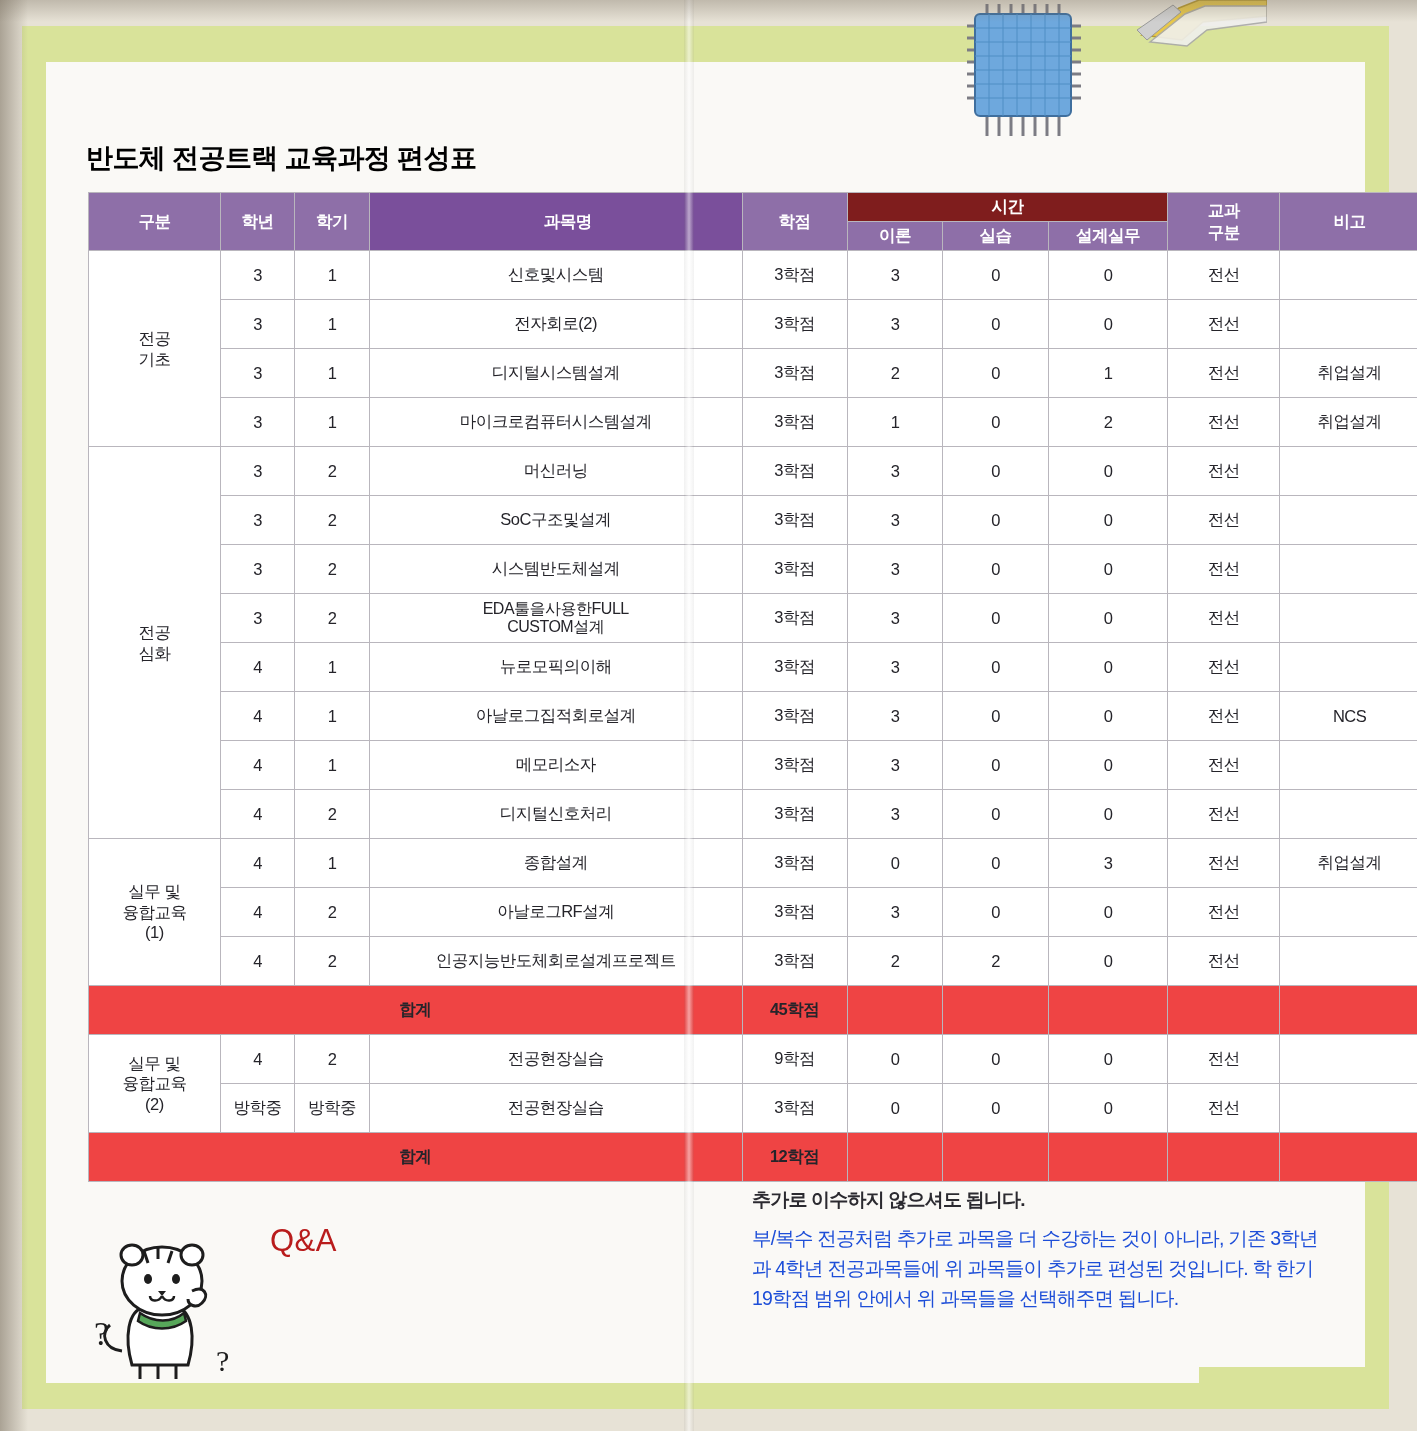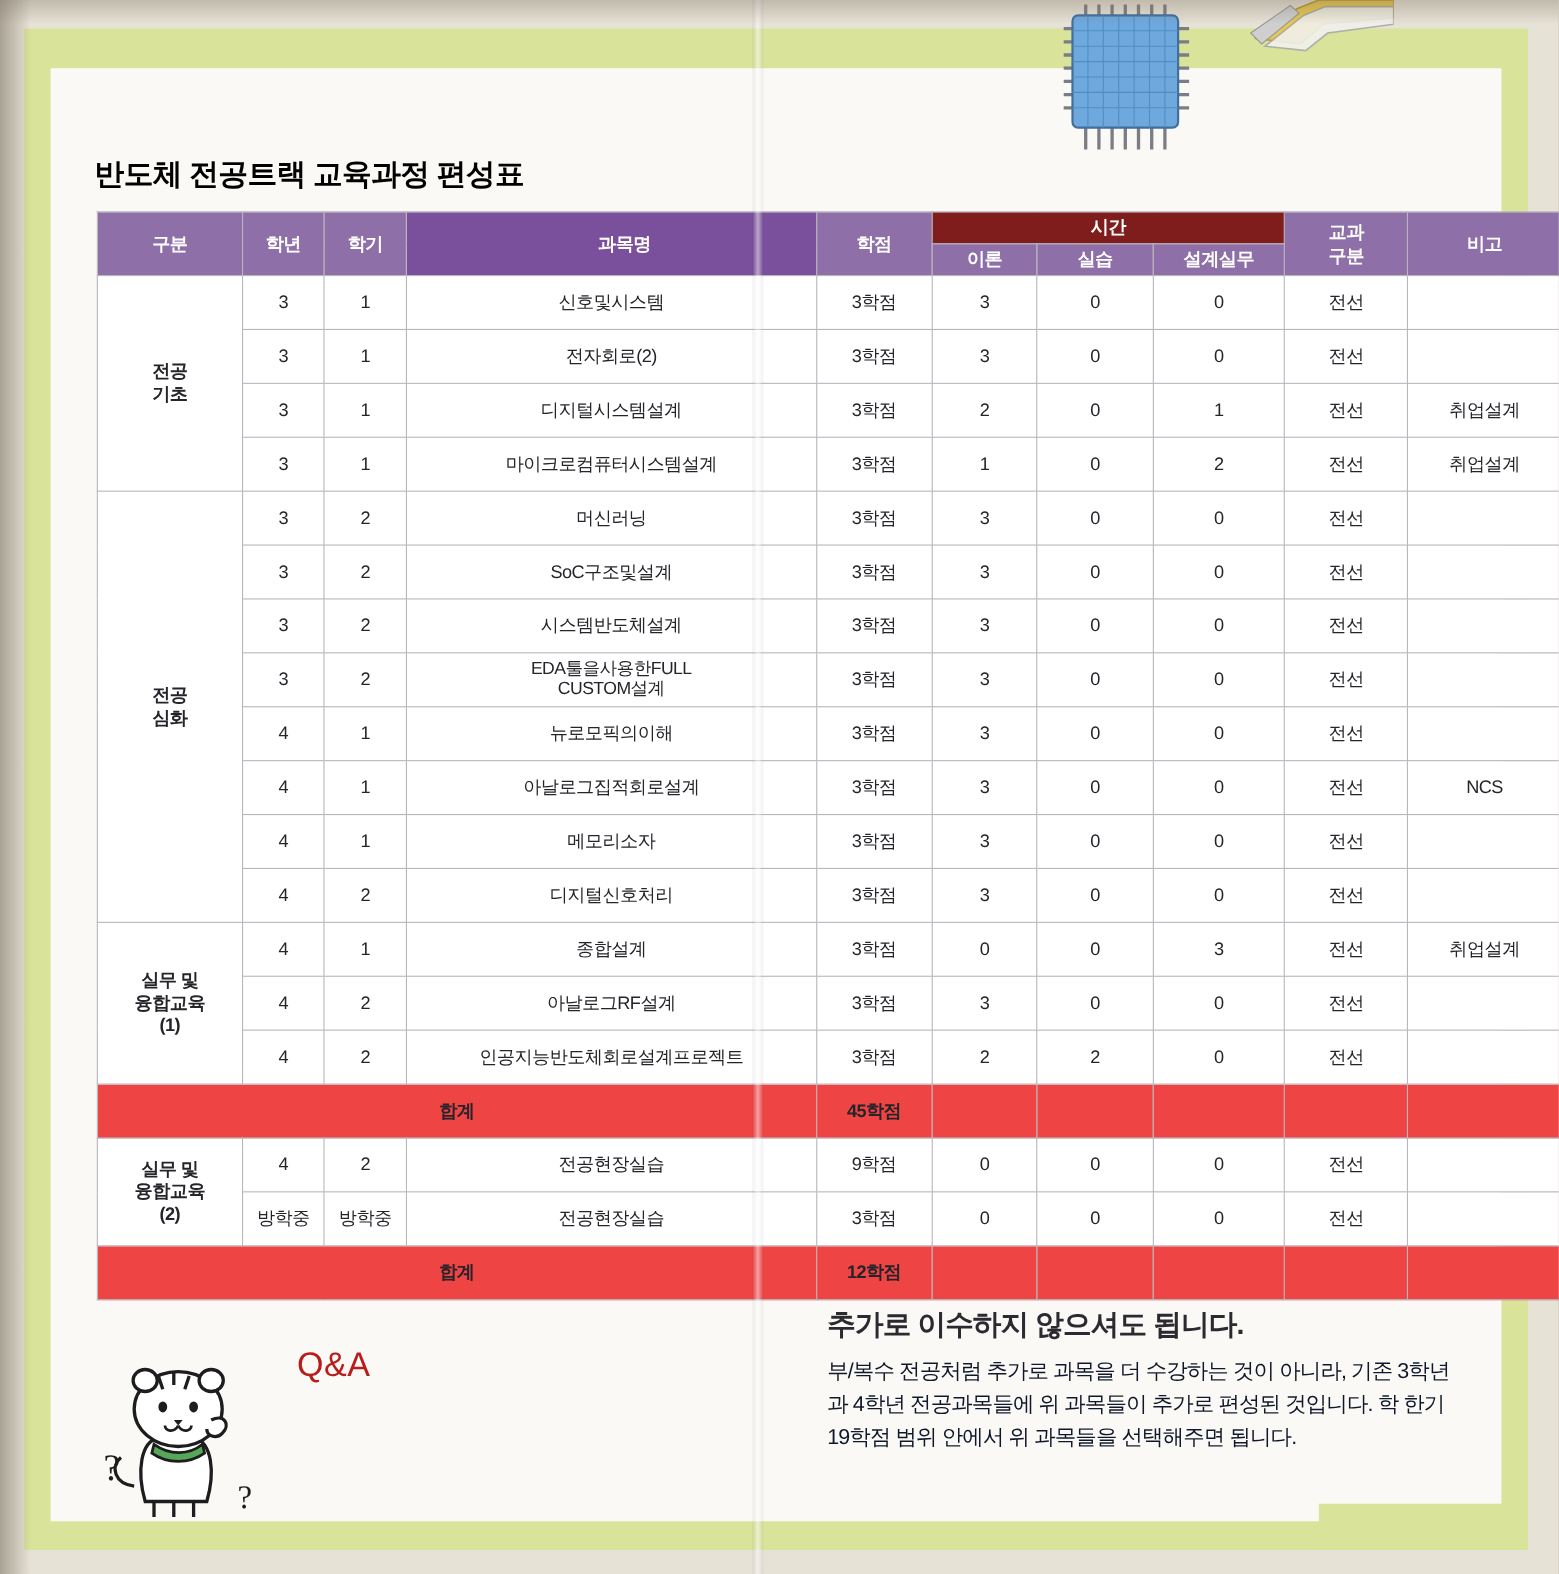--- a/index.html
+++ b/index.html
@@ -131,21 +131,21 @@
     padding-left: 26px;
   }
   thead th.hours-group {
     background: #7f1d1d;
   }
   tbody td {
     background: #ffffff;
     height: 42px;
   }
   tbody td.group {
-    font-weight: bold;
+    font-weight: normal;
     line-height: 1.25;
     text-align: center;
   }
   tbody tr.total td {
     background: #ef4444;
     font-weight: bold;
   }
   td.subject {
     letter-spacing: -0.8px;
   }
@@ -188,29 +188,29 @@
     line-height: 1.45;
     letter-spacing: -0.7px;
   }
   .qa-right {
     position: absolute;
     left: 672px;
     top: 2px;
     width: 580px;
   }
   .qa-answer-title {
-    font-size: 26px;
+    font-size: 19px;
     font-weight: bold;
     color: #2b2a30;
     letter-spacing: -0.8px;
   }
   .qa-answer-body {
     margin-top: 10px;
     font-size: 19.5px;
-    color: #0f172a;
+    color: #1d4ed8;
     line-height: 1.55;
     letter-spacing: -0.8px;
   }
 </style>
 </head>
 <body>
 
 <div class="page-bg">
   <div class="green-frame"></div>
   <div class="green-frame-inner"></div>

